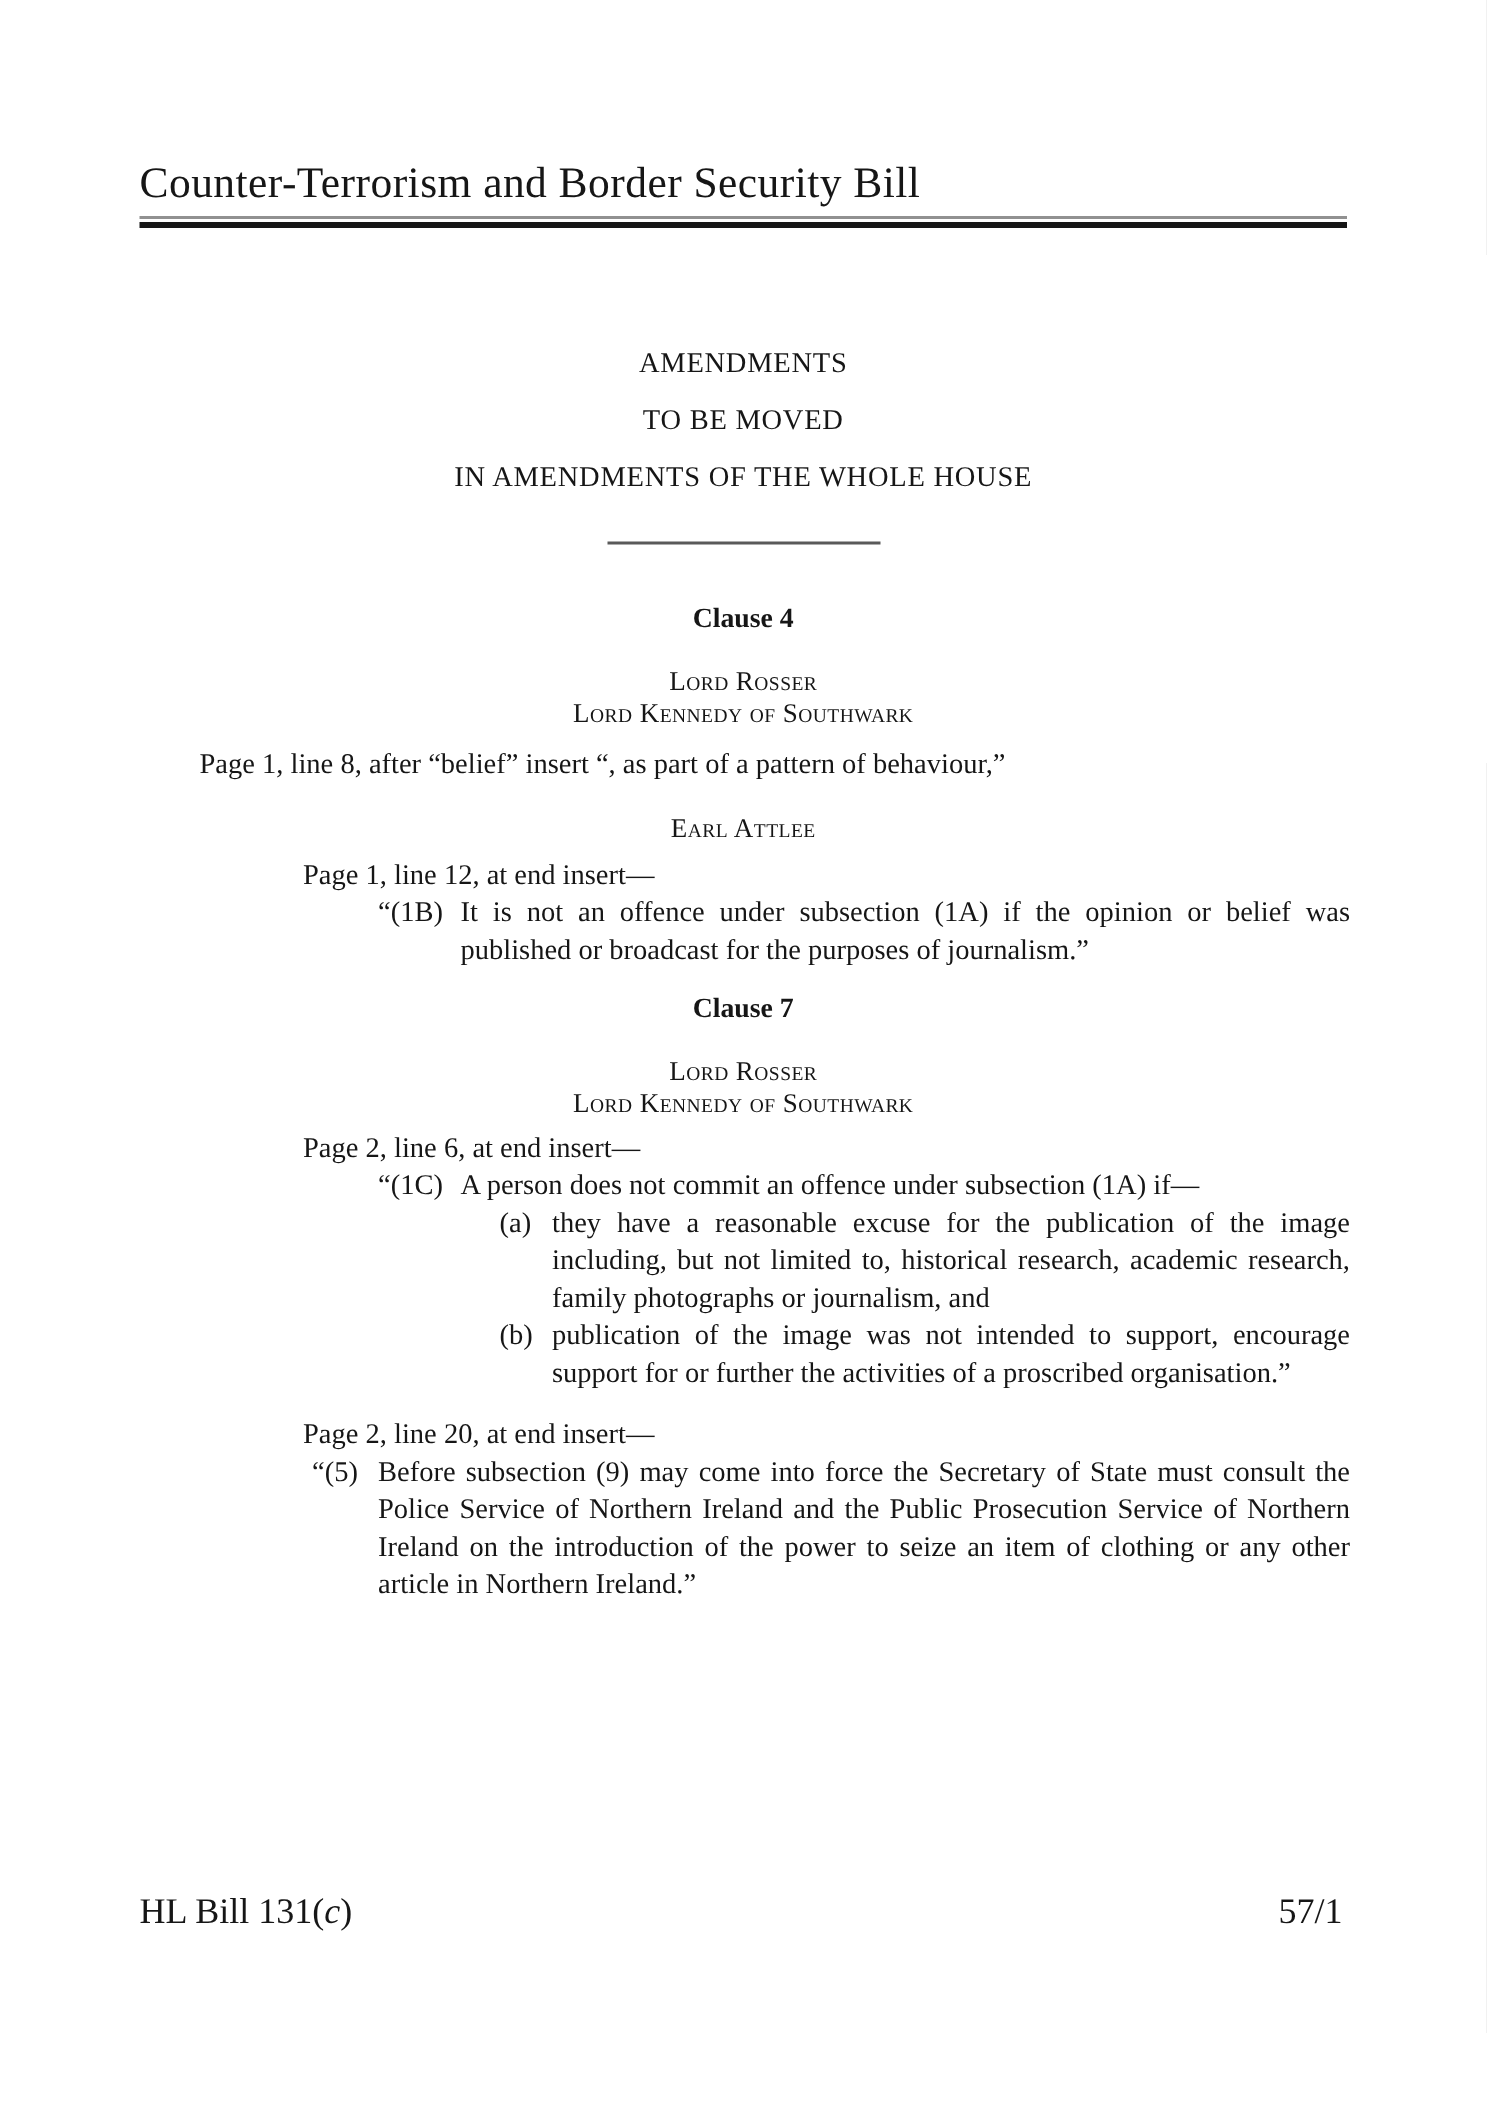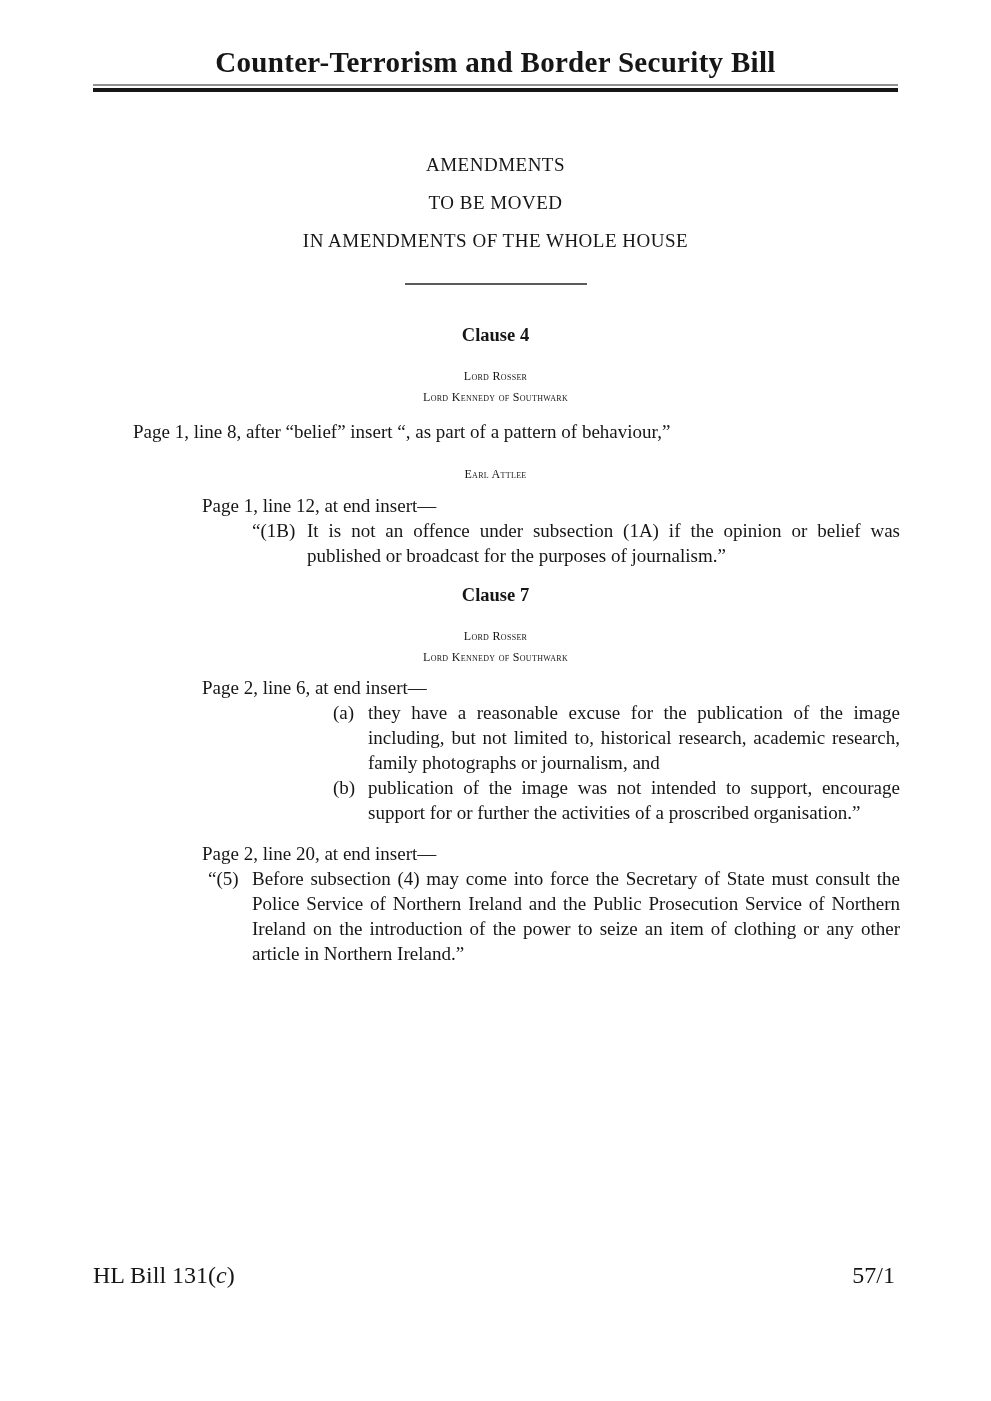--- a/index.html
+++ b/index.html
@@ -10,38 +10,38 @@
     height: 1401px;
     margin: 0 auto;
     background: #ffffff;
     font-family: "Liberation Serif", "DejaVu Serif", serif;
     color: #161616;
     overflow: hidden;
   }
   .measure { margin: 0 93px; }
 
   .doc-title {
-    padding-top: 44px;
-    text-align: center;
+    padding-top: 104px;
+    text-align: left;
     font-size: 29px;
-    font-weight: bold;
+    font-weight: normal;
     letter-spacing: 0.3px;
     line-height: 37px;
   }
   .title-rule { margin-top: 3px; }
   .title-rule-thin  { height: 2px; background: #919191; }
   .title-rule-thick { height: 4px; background: #161616; margin-top: 2px; }
 
-  .preamble { margin-top: 62px; text-align: center; font-size: 19px; letter-spacing: 0.5px; }
+  .preamble { margin-top: 80px; text-align: center; font-size: 19px; letter-spacing: 0.5px; }
   .preamble-line { line-height: 22px; margin-bottom: 16px; }
 
   .sep-rule { width: 182px; height: 0; border-top: 2px solid #5a5a5a; margin: 31px auto 0 auto; }
 
   .clause-heading { text-align: center; font-size: 18.5px; font-weight: bold; line-height: 20px; }
-  .sponsors { text-align: center; font-size: 12px; font-variant: small-caps; letter-spacing: 0.3px; line-height: 21px; }
+  .sponsors { text-align: center; font-size: 18px; font-variant: small-caps; letter-spacing: 0.3px; line-height: 21px; }
 
   .body-col { margin-left: 109px; width: 698px; font-size: 19px; line-height: 25px; }
 
   .ins-row { display: flex; align-items: flex-start; }
   .ins-row .marker { flex: 0 0 auto; white-space: pre; }
   .ins-row .text { flex: 1 1 auto; text-align: justify; }
   .row-sub   { padding-left: 50px; }  .row-sub .marker   { width: 55px; }
   .row-item  { padding-left: 131px; } .row-item .marker  { width: 35px; }
   .row-sub5  { padding-left: 6px; }   .row-sub5 .marker  { width: 44px; }
 
@@ -111,36 +111,40 @@
     <div class="clause-heading mt17">Clause 7</div>
 
     <div class="sponsors mt21">
       <div>Lord Rosser</div>
       <div>Lord Kennedy of Southwark</div>
     </div>
 
     <div class="body-col mt7">Page 2, line 6, at end insert—</div>
 
     <div class="body-col">
+      <div class="ins-row row-sub">
+        <span class="marker">“(1C)</span>
+        <span class="text">A person does not commit an offence under subsection (1A) if—</span>
+      </div>
       <div class="ins-row row-item">
         <span class="marker">(a)</span>
         <span class="text">they have a reasonable excuse for the publication of the image including, but not limited to, historical research, academic research, family photographs or journalism, and</span>
       </div>
       <div class="ins-row row-item">
         <span class="marker">(b)</span>
         <span class="text">publication of the image was not intended to support, encourage support for or further the activities of a proscribed organisation.”</span>
       </div>
     </div>
 
     <div class="body-col mt16">Page 2, line 20, at end insert—</div>
 
     <div class="body-col">
       <div class="ins-row row-sub5">
         <span class="marker">“(5)</span>
-        <span class="text">Before subsection (4) may come into force the Secretary of State must consult the Police Service of Northern Ireland and the Public Prosecution Service of Northern Ireland on the introduction of the power to seize an item of clothing or any other article in Northern Ireland.”</span>
+        <span class="text">Before subsection (9) may come into force the Secretary of State must consult the Police Service of Northern Ireland and the Public Prosecution Service of Northern Ireland on the introduction of the power to seize an item of clothing or any other article in Northern Ireland.”</span>
       </div>
     </div>
 
   </div>
 
   <div class="footer">
     <div><span>HL Bill 131(</span><span class="italic">c</span><span>)</span></div>
     <div>57/1</div>
   </div>
 </div>

